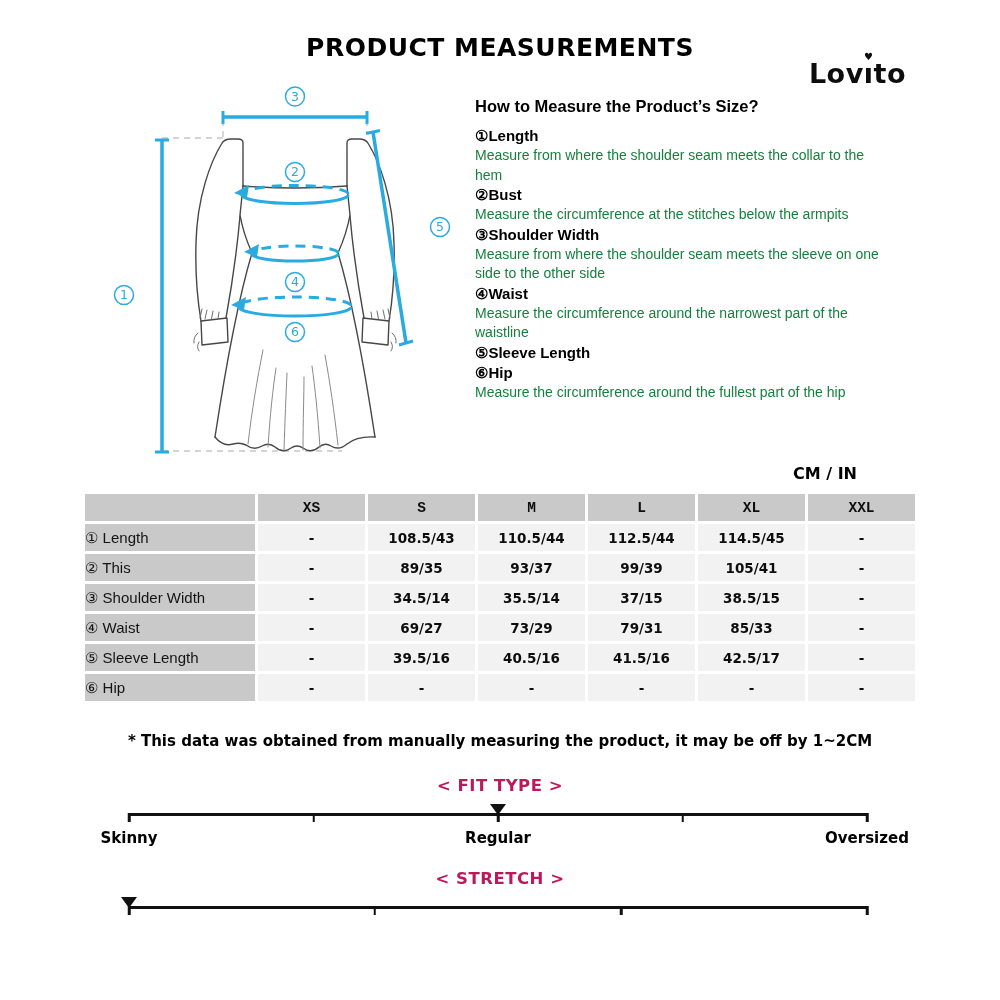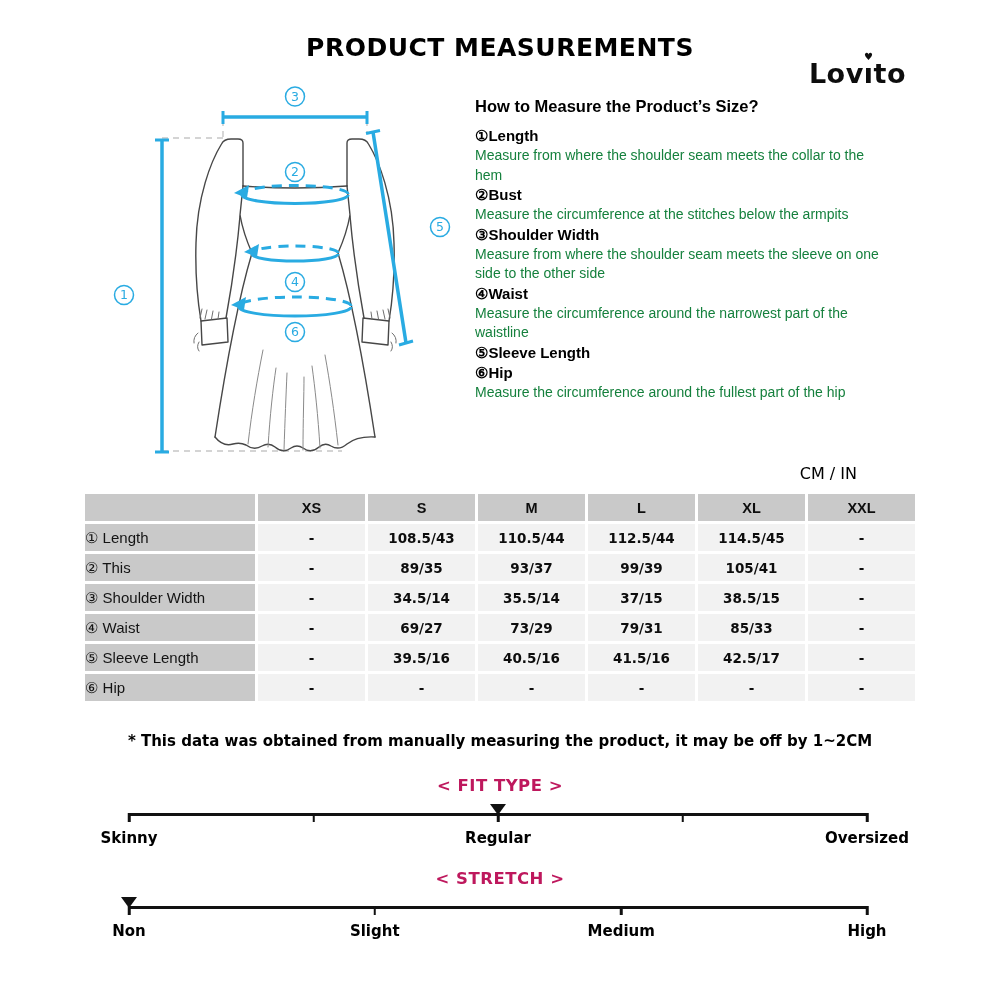--- a/index.html
+++ b/index.html
@@ -16,26 +16,26 @@
   .brand .heart { position:absolute; top:-6px; left:50%; transform:translateX(-50%); font-size:10px; line-height:10px; }
 
   .diagram { position:absolute; left:80px; top:85px; width:390px; height:390px; }
 
   .howto { position:absolute; left:475px; top:97px; width:416px; }
   .howto-h { font-size:16.5px; font-weight:700; color:#000; margin-bottom:10px; }
   .mi-label { font-size:15px; font-weight:700; line-height:20px; color:#000; }
   .mi-desc  { font-size:14px; line-height:19.5px; color:#15803d; }
 
   .units { position:absolute; top:464px; right:143px; font-family:"DejaVu Sans", sans-serif;
-           font-weight:400; font-size:16px; color:#000; }
+           font-weight:700; font-size:16px; color:#000; }
 
   table.size-table { position:absolute; left:82px; top:491px; width:836px;
            border-collapse:separate; border-spacing:3px; table-layout:fixed; }
   table.size-table td { height:27px; padding:0; vertical-align:middle; }
-  td.hcell { background:#c9c9c9; text-align:center; font-family:Liberation Sans, sans-serif;
+  td.hcell { background:#c9c9c9; text-align:center; font-family:Liberation Mono, monospace;
              font-weight:700; font-size:14.5px; color:#0d0d0d; }
   td.lcell { background:#c9c9c9; text-align:left; padding-left:12px; font-size:15px; color:#141414; }
   td.vcell { background:#f2f2f2; text-align:center; font-family:"DejaVu Sans", sans-serif;
              font-weight:700; font-size:13.5px; color:#0d0d0d; }
 
   .footnote { position:absolute; top:732px; left:0; width:1000px; text-align:center;
               font-family:"DejaVu Sans", sans-serif; font-weight:800; font-size:15px; color:#000; }
 
   .slider { position:absolute; left:0; width:1000px; height:84px; }
   .slider-title { text-align:center; font-family:"DejaVu Sans", sans-serif; font-weight:800;
@@ -285,21 +285,15 @@
   <div class="slider" style="top:869px">
     <div class="slider-title">&lt; STRETCH &gt;</div>
     <div class="slider-track">
         <div class="slider-line"></div>
         <div class="tick" style="left: 0%;"></div>
         <div class="tick" style="left: 33.3%;"></div>
         <div class="tick" style="left: 66.7%;"></div>
         <div class="tick" style="left: 100%;"></div>
         <div class="marker" style="left: 0%;"></div>
       </div>
-    <div class="slider-labels">
-        <div class="slabel" style="left: 0%;">Non</div>
-        <div class="slabel" style="left: 33.3%;">Slight</div>
-        <div class="slabel" style="left: 66.7%;">Medium</div>
-        <div class="slabel" style="left: 100%;">High</div>
-      </div>
   </div>
 
 </div>
 
 </body></html>

